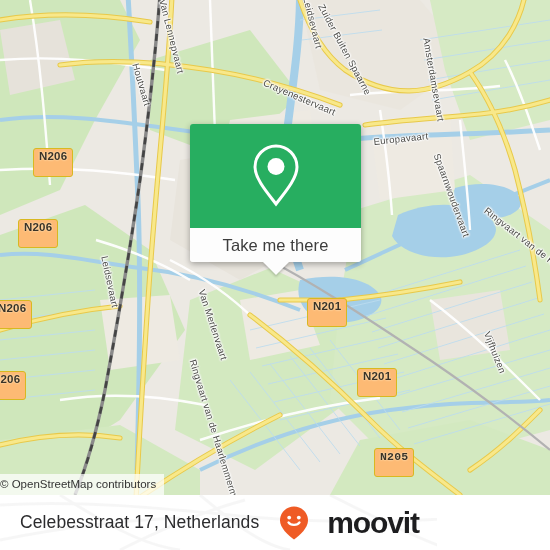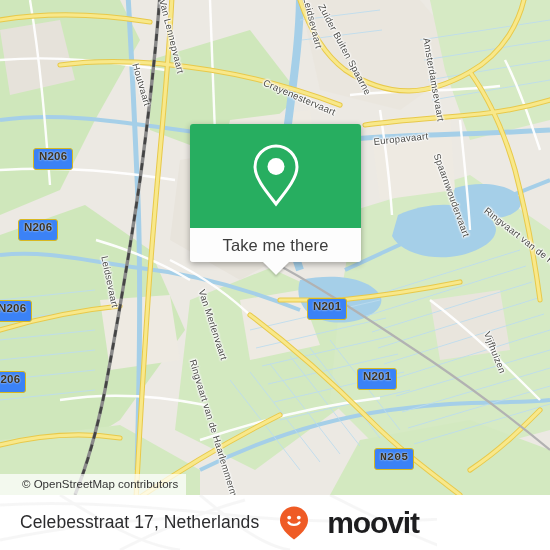--- a/index.html
+++ b/index.html
@@ -13,28 +13,28 @@
   
   #map{
     position:absolute;left:0;top:0;width:550px;height:495px;overflow:hidden;
     background:#eceae4;
   }
   #map-svg{position:absolute;left:0;top:0;}
 
   
   .shield{
     position:absolute;
-    background:#3b82f6;
+    background:#fdba74;
     border:1.5px solid #d8b820;
     border-radius:3px;
     color:#3a3226;
     font-size:11.5px;
     font-weight:bold;
     letter-spacing:.2px;
-    padding:1px 5px 6px 5px;
+    padding:1px 5px 13px 5px;
     line-height:13px;
     white-space:nowrap;
     text-shadow:0 0 2px #fffbe0;
   }
 
   
   .mlabel{
     position:absolute;
     color:#4a4a46;
     font-size:9.5px;
@@ -86,21 +86,21 @@
     filter:drop-shadow(0 2px 1px rgba(0,0,0,.18));
   }
 
   
   #osm-attrib{
     position:absolute;
     left:0;bottom:0;
     background:rgba(255,255,255,.72);
     color:#333;
     font-size:11.5px;
-    padding:3px 8px 4px 22px;
+    padding:3px 8px 4px 0;
     line-height:14px;
     white-space:nowrap;
     z-index:30;
   }
 
   
   #footer{
     position:absolute;left:0;top:495px;width:437px;height:55px;
     background:#ffffff;overflow:hidden;
   }

